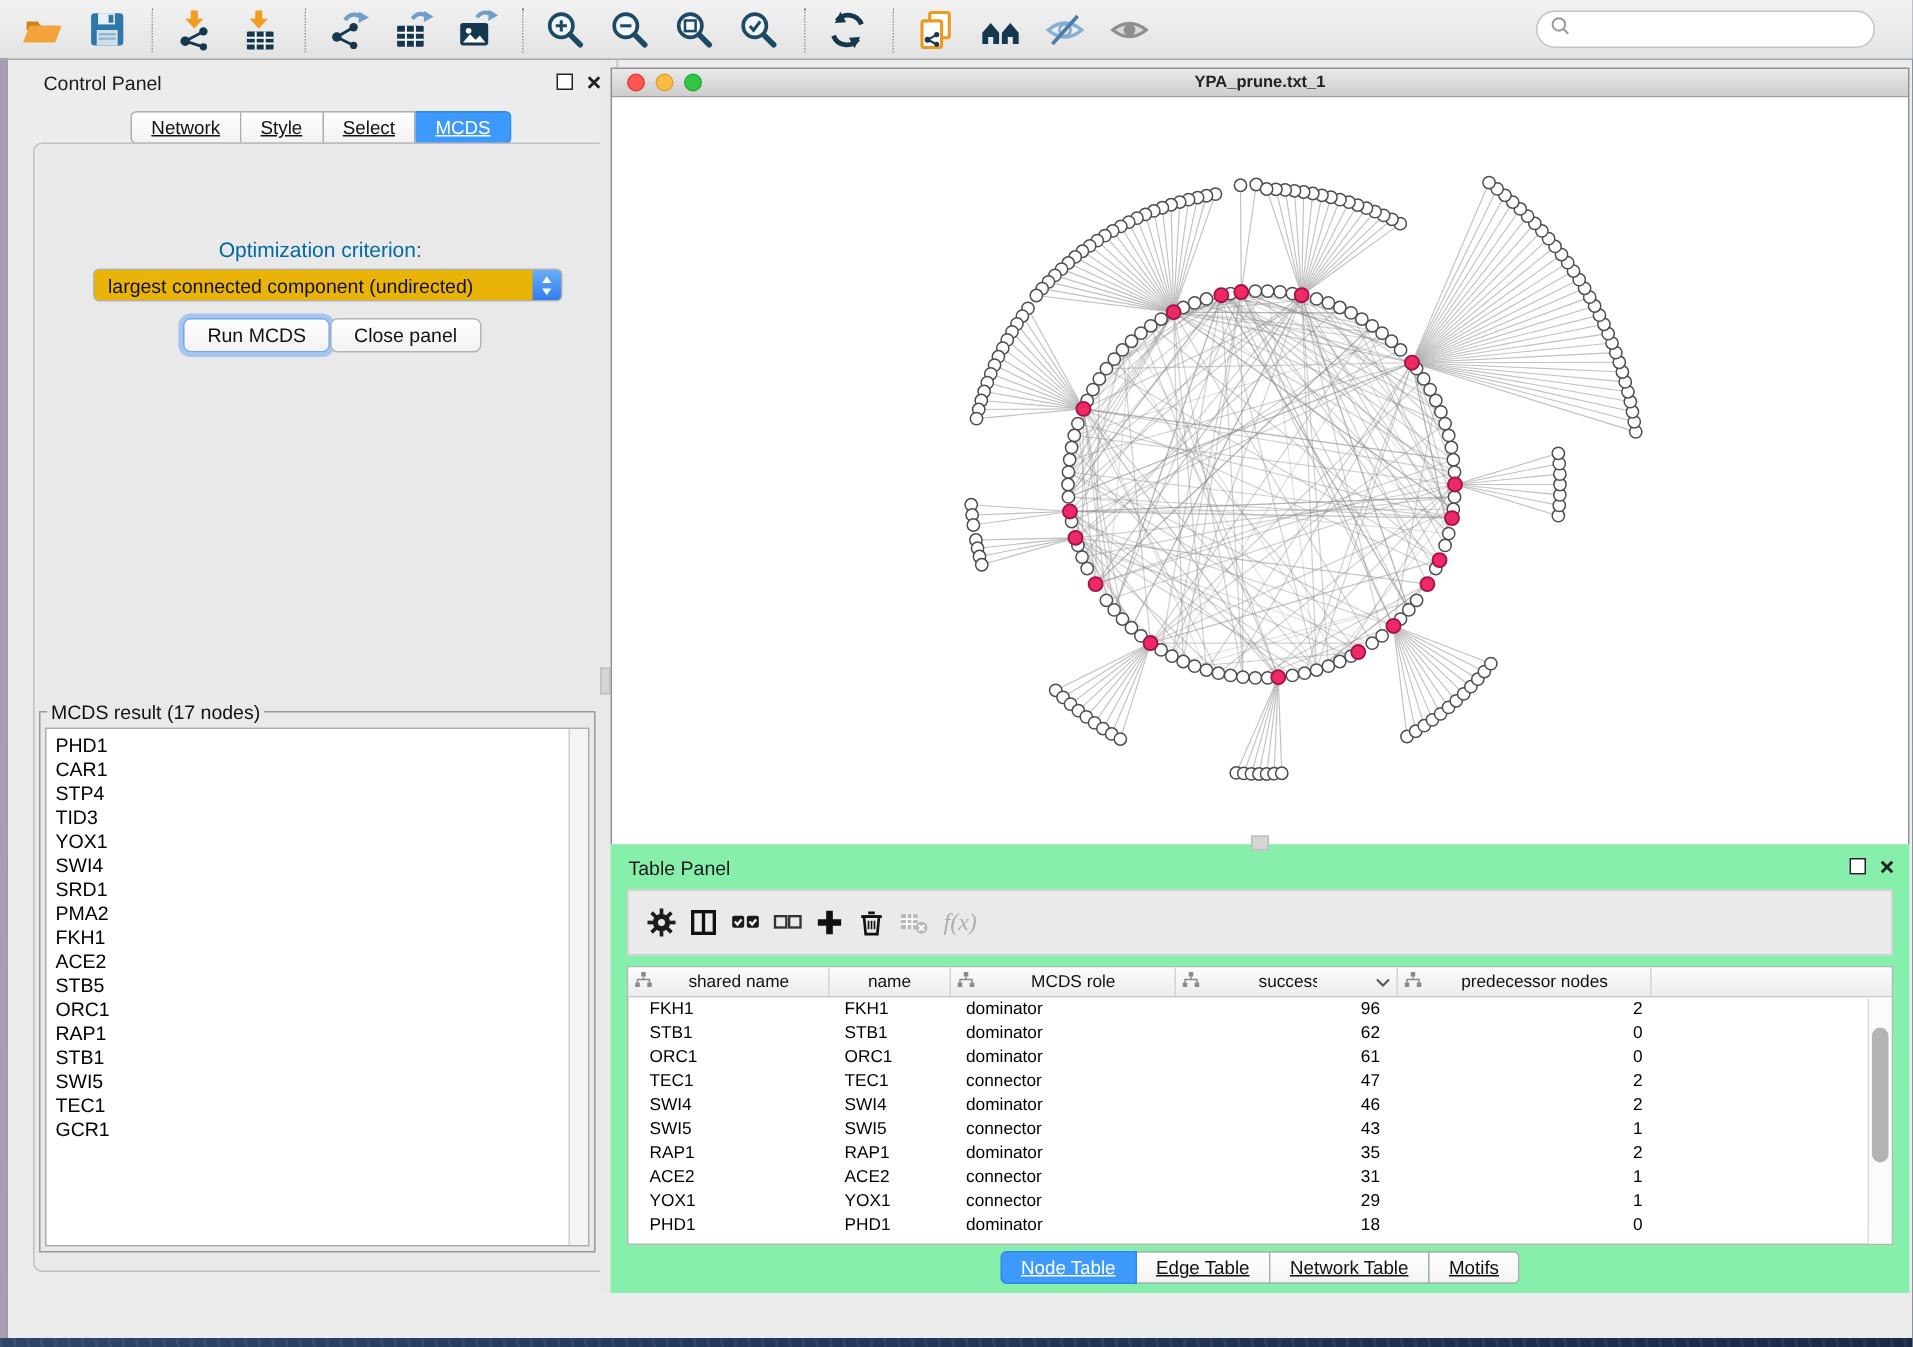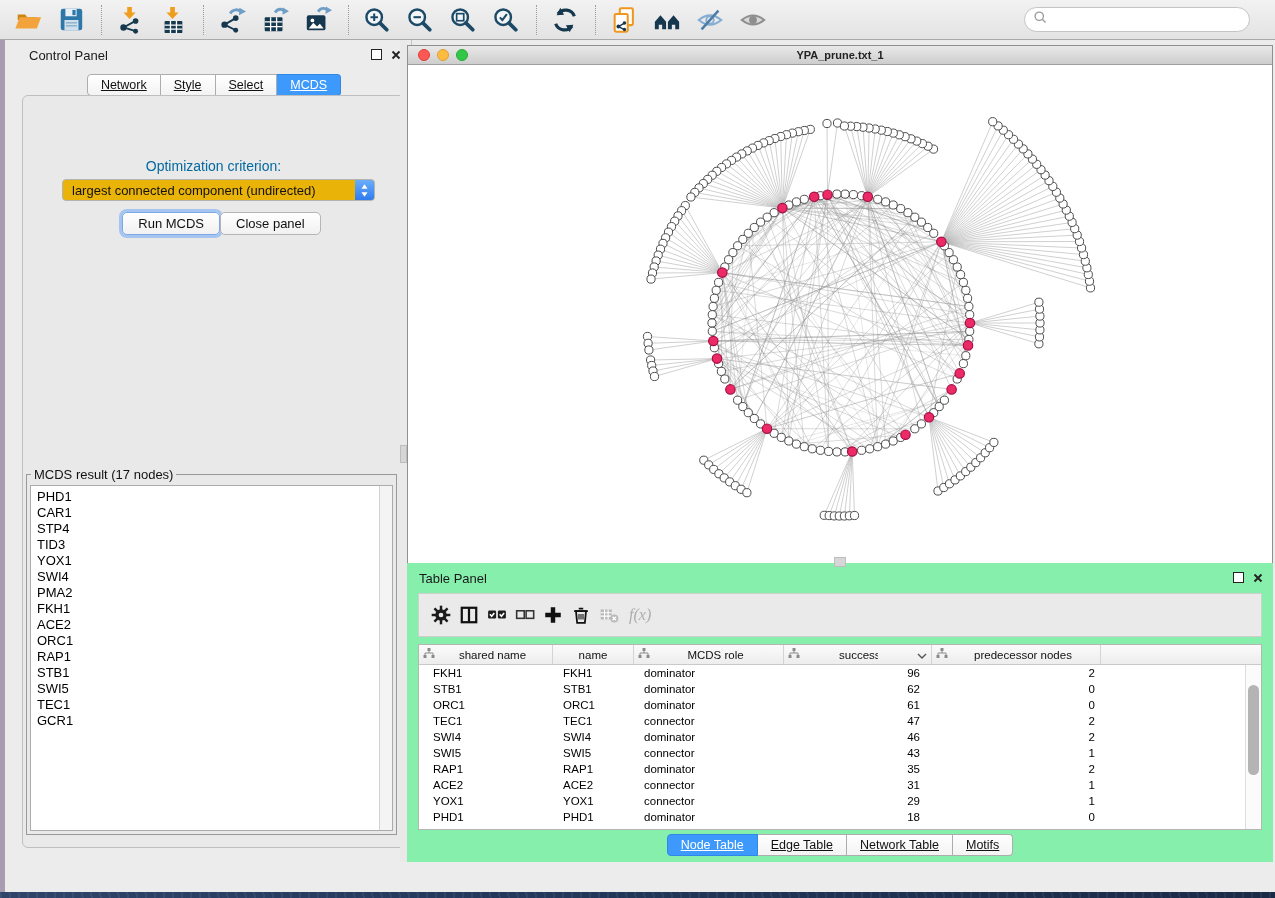--- a/index.html
+++ b/index.html
@@ -287,23 +287,25 @@
       <fieldset class="result-box">
         <legend>MCDS result (17 nodes)</legend>
         <div class="result-list-wrap">
           <ul class="result-list" id="mcds-list">
               <li>PHD1</li>
               <li>CAR1</li>
               <li>STP4</li>
               <li>TID3</li>
               <li>YOX1</li>
               <li>SWI4</li>
+              <li>SRD1</li>
               <li>PMA2</li>
               <li>FKH1</li>
               <li>ACE2</li>
+              <li>STB5</li>
               <li>ORC1</li>
               <li>RAP1</li>
               <li>STB1</li>
               <li>SWI5</li>
               <li>TEC1</li>
               <li>GCR1</li>
             </ul>
           <div class="result-scroll"></div>
         </div>
       </fieldset>

